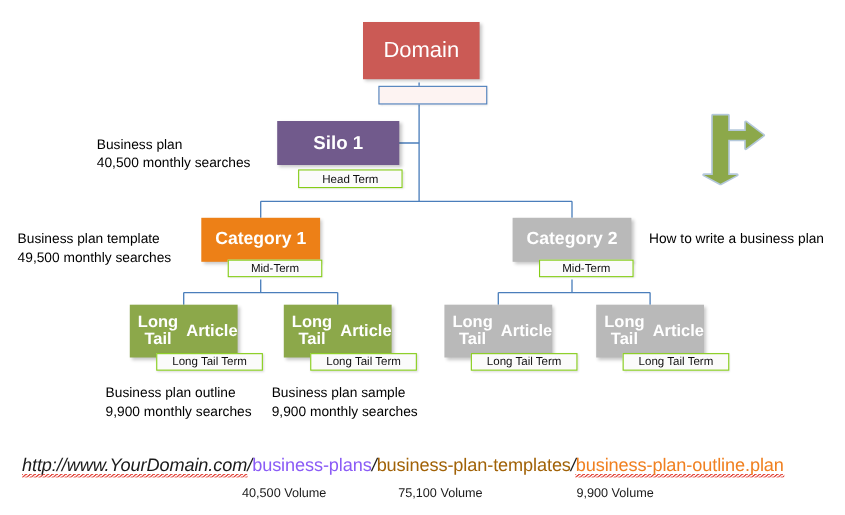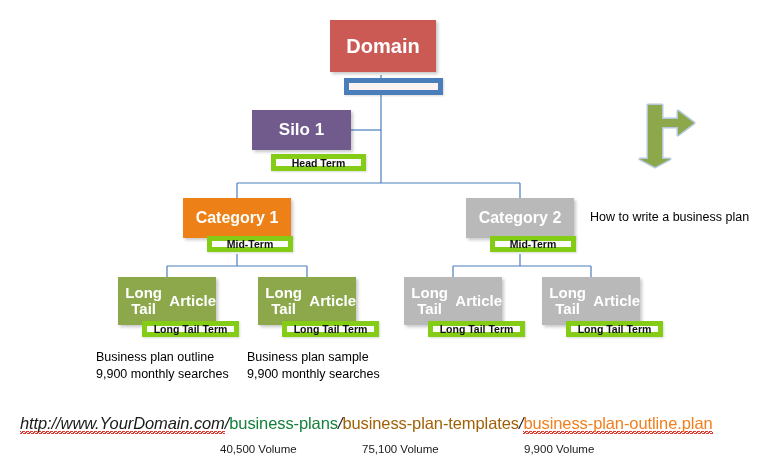--- a/index.html
+++ b/index.html
@@ -22,38 +22,38 @@
     position:absolute;left:0;top:0;
     display:flex;align-items:center;justify-content:center;
     text-align:center;
     color:#ffffff;
     line-height:1.05;
     box-shadow:2px 2px 3px rgba(0,0,0,0.22);
   }
   .node .tag{
     position:absolute;
     background:#fbfbfb;
-    border:5px solid #84cc16;
+    border:1px solid #84cc16;
     color:#111111;
     font-size:10.5px;
-    font-weight:bold;
+    font-weight:normal;
     display:flex;align-items:center;justify-content:center;
     box-sizing:border-box;
     white-space:nowrap;
     box-shadow:1px 1px 2px rgba(0,0,0,0.15);
   }
 
   
   #n-domain{left:330px;top:20px;}
-  #n-domain .body{width:106px;height:52px;background:#cb5a55;font-size:20px;font-weight:bold;}
+  #n-domain .body{width:106px;height:52px;background:#cb5a55;font-size:20px;font-weight:normal;}
   #n-domain .tag{left:14px;top:58px;width:99px;height:17px;background:#fdf3f2;border-color:#4a7ebb;}
 
   
   #n-silo{left:252px;top:110px;}
-  #n-silo .body{width:99px;height:40px;background:#715a8c;font-size:17px;font-weight:bold;}
+  #n-silo .body{width:111px;height:40px;background:#715a8c;font-size:17px;font-weight:bold;}
   #n-silo .tag{left:19px;top:44px;width:95px;height:17px;}
 
   
   #n-cat1{left:183px;top:198px;}
   #n-cat1 .body{width:108px;height:40px;background:#ed8017;font-size:16px;font-weight:bold;}
   #n-cat1 .tag{left:24px;top:38px;width:86px;height:16px;}
 
   #n-cat2{left:466px;top:198px;}
   #n-cat2 .body{width:108px;height:40px;background:#b9b9b9;font-size:16px;font-weight:bold;}
   #n-cat2 .tag{left:24px;top:38px;width:86px;height:16px;}
@@ -101,21 +101,21 @@
   #urlline .seg{position:relative;}
   .sq{
     border-bottom:none;
     background-image:
       repeating-linear-gradient(135deg,#e03a2f 0 1px,transparent 1px 2px);
     background-repeat:repeat-x;
     background-size:4px 3px;
     background-position:0 100%;
     padding-bottom:2px;
   }
-  .c-red{color:#15803d;}
+  .c-red{color:#8b5cf6;}
   .c-purple{color:#a16207;}
   .c-orange{color:#f08020;}
   .c-black{color:#1a1a1a;font-style:italic;}
 
   
   .vol{position:absolute;font-size:11.5px;color:#1a1a1a;white-space:nowrap;}
   #vol1{left:220px;top:443px;}
   #vol2{left:362px;top:443px;}
   #vol3{left:524px;top:443px;}
 </style>
@@ -195,21 +195,29 @@
   </div>
 
   <div class="node lt" id="n-lt4">
     <div class="body">
       <span>Long Tail</span>
       <span>Article</span>
     </div>
     <div class="tag">Long Tail Term</div>
   </div>
 
-
+  <div class="ann" id="ann-silo">
+    <div>Business plan</div>
+    <div>40,500 monthly searches</div>
+  </div>
+
+  <div class="ann" id="ann-cat1">
+    <div>Business plan template</div>
+    <div>49,500 monthly searches</div>
+  </div>
 
   <div class="ann" id="ann-cat2">
     <div>How to write a business plan</div>
   </div>
 
   <div class="ann" id="ann-lt1">
     <div>Business plan outline</div>
     <div>9,900 monthly searches</div>
   </div>
 

